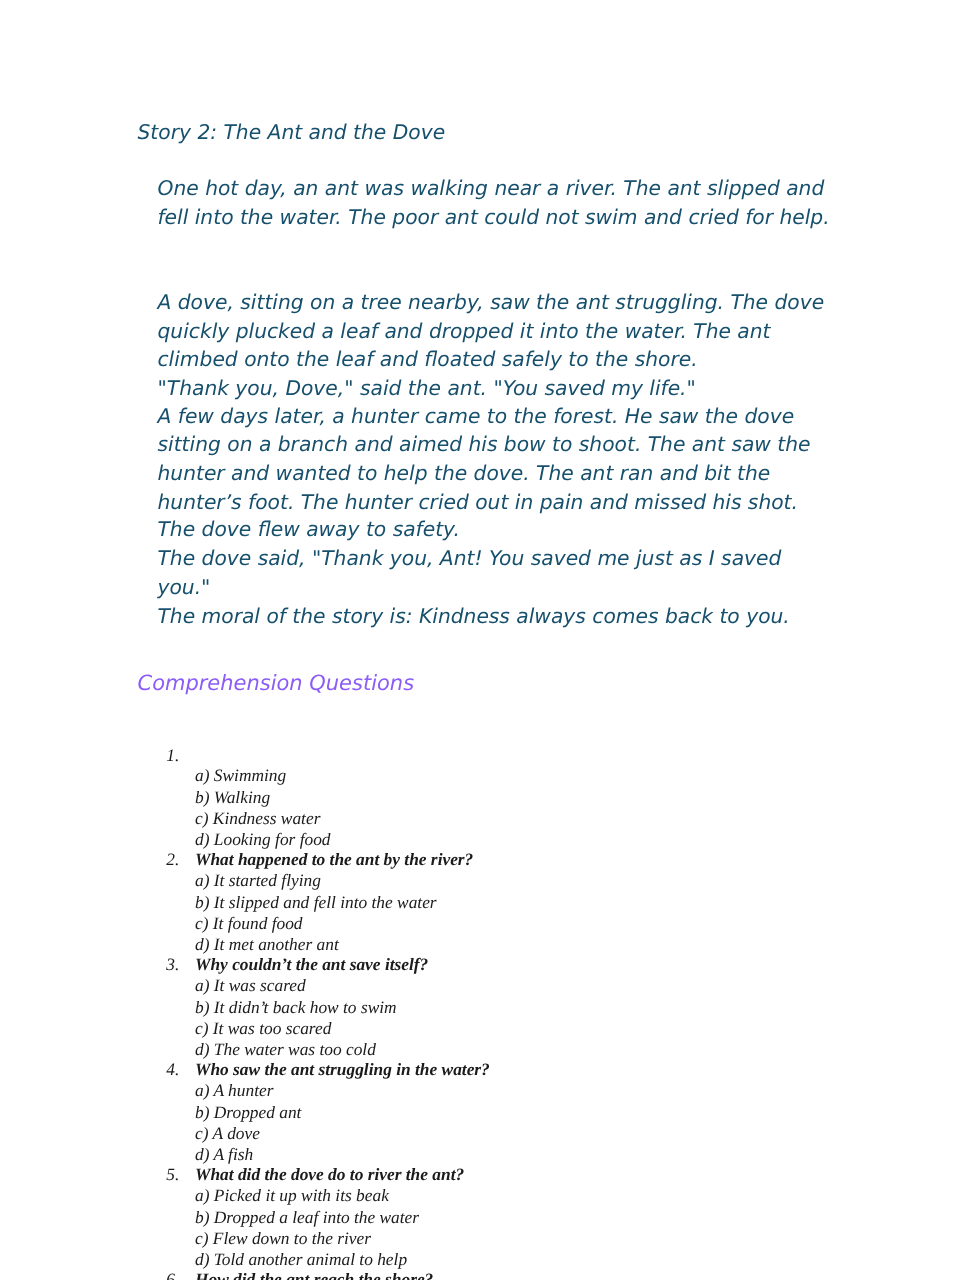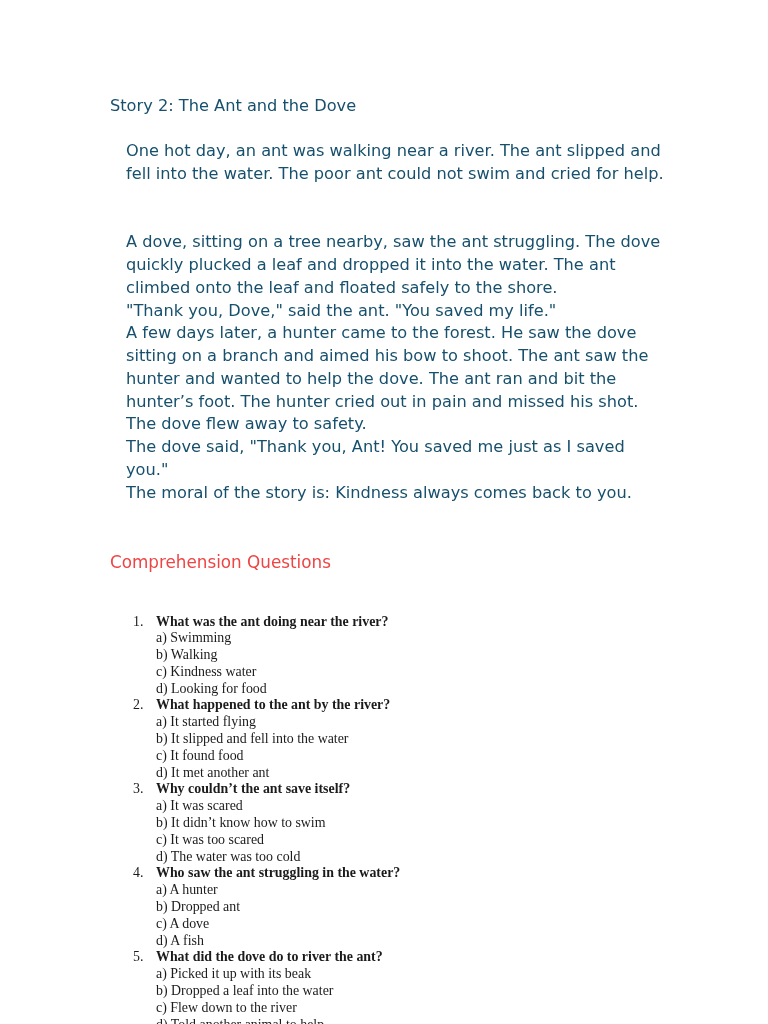--- a/index.html
+++ b/index.html
@@ -10,20 +10,21 @@
   body {
     width: 768px;
     height: 1024px;
     overflow: hidden;
   }
   .page {
     position: relative;
     width: 628px;
     height: 1024px;
     background: #ffffff;
+    font-style: italic;
   }
   .story-block {
     position: absolute;
     left: 110px;
     top: 72px;
     width: 630px;
     color: #17506d;
     font-family: "DejaVu Sans", "Liberation Sans", sans-serif;
     font-size: 16.2px;
     line-height: 22.75px;
@@ -33,23 +34,23 @@
     white-space: pre-line;
   }
   .story-par {
     white-space: pre-line;
     margin-left: 16px;
   }
   .story-par.second {
     margin-top: 22.75px;
   }
   .section-heading {
-    margin-top: 24px;
+    margin-top: 8px;
     font-size: 16.8px;
-    color: #ef4444;
+    color: #8b5cf6;
     white-space: normal;
   }
   .questions-list {
     margin-top: 17px;
     margin-left: 23px;
     color: #1b1b1b;
     font-family: "Liberation Serif", "DejaVu Serif", serif;
     font-size: 13.9px;
     line-height: 16.8px;
     white-space: normal;
@@ -89,21 +90,20 @@
 hunter’s foot. The hunter cried out in pain and missed his shot.
 The dove flew away to safety.
 The dove said, "Thank you, Ant! You saved me just as I saved
 you."
 The moral of the story is: Kindness always comes back to you.</div>
     <div class="section-heading">Comprehension Questions</div>
     <div class="questions-list">
         <div class="q-item">
           <div class="q-head">
             <span class="q-num">1.</span>
-            <span class="q-text">What was the ant doing near the river?</span>
           </div>
           <div class="q-option">a) Swimming</div>
           <div class="q-option">b) Walking</div>
           <div class="q-option">c) Kindness water</div>
           <div class="q-option">d) Looking for food</div>
         </div>
         <div class="q-item">
           <div class="q-head">
             <span class="q-num">2.</span>
             <span class="q-text">What happened to the ant by the river?</span>
@@ -112,21 +112,21 @@
           <div class="q-option">b) It slipped and fell into the water</div>
           <div class="q-option">c) It found food</div>
           <div class="q-option">d) It met another ant</div>
         </div>
         <div class="q-item">
           <div class="q-head">
             <span class="q-num">3.</span>
             <span class="q-text">Why couldn’t the ant save itself?</span>
           </div>
           <div class="q-option">a) It was scared</div>
-          <div class="q-option">b) It didn’t know how to swim</div>
+          <div class="q-option">b) It didn’t back how to swim</div>
           <div class="q-option">c) It was too scared</div>
           <div class="q-option">d) The water was too cold</div>
         </div>
         <div class="q-item">
           <div class="q-head">
             <span class="q-num">4.</span>
             <span class="q-text">Who saw the ant struggling in the water?</span>
           </div>
           <div class="q-option">a) A hunter</div>
           <div class="q-option">b) Dropped ant</div>

